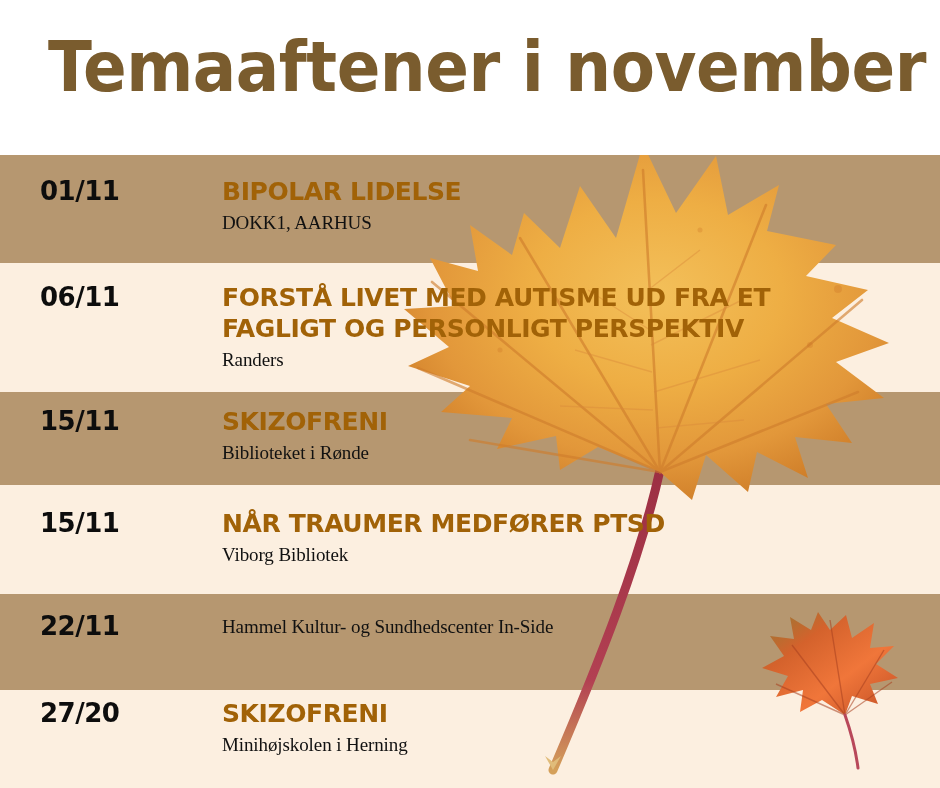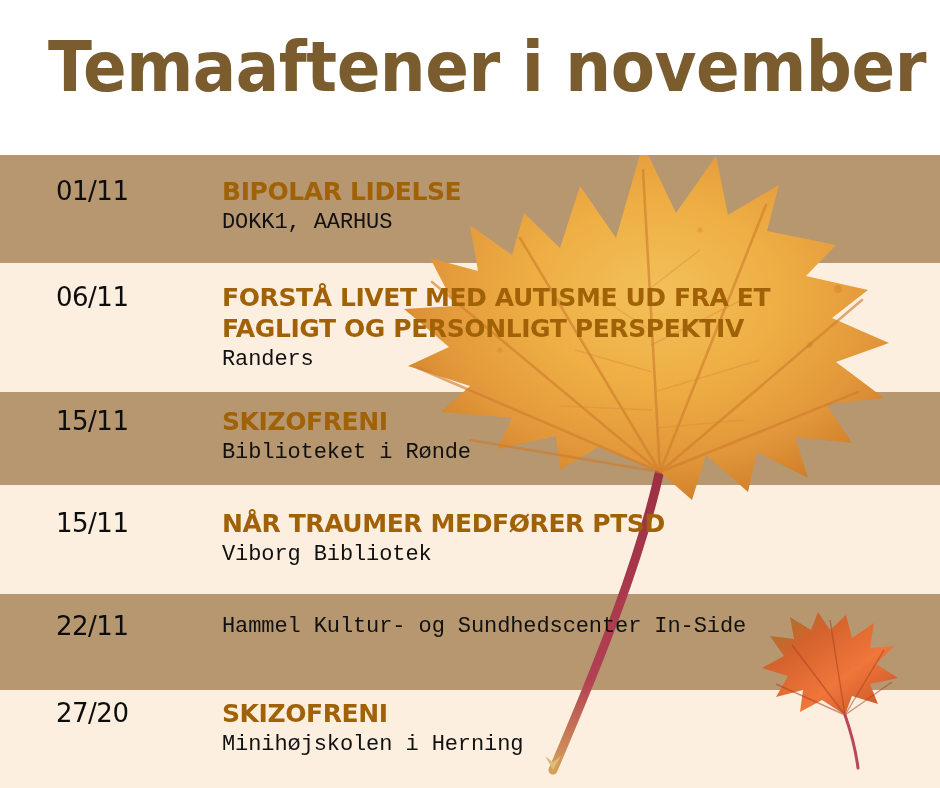--- a/index.html
+++ b/index.html
@@ -71,48 +71,48 @@
 
   
   .row {
     position: absolute;
     left: 0;
     width: 940px;
     z-index: 4;
   }
   .row-date {
     position: absolute;
-    left: 56px;
+    left: 40px;
     width: 140px;
     text-align: left;
     font-family: "DejaVu Sans", "Liberation Sans", sans-serif;
-    font-weight: 400;
+    font-weight: 700;
     font-size: 26px;
     line-height: 30px;
     color: #0d0d0d;
     letter-spacing: -0.5px;
   }
   .row-body {
     position: absolute;
     left: 222px;
     right: 10px;
   }
   .row-title {
     font-family: "DejaVu Sans", "Liberation Sans", sans-serif;
     font-weight: 700;
     font-size: 25px;
     line-height: 31px;
     color: #a16207;
     letter-spacing: -0.4px;
     white-space: pre-line;
   }
   .row-venue {
-    font-family: Liberation Mono, monospace;
+    font-family: Liberation Serif, serif;
     font-weight: 400;
-    font-size: 22px;
+    font-size: 19px;
     line-height: 27px;
     color: #111111;
     letter-spacing: -0.1px;
     margin-top: 2px;
   }
 </style>
 </head>
 <body>
 
 <div id="poster">

